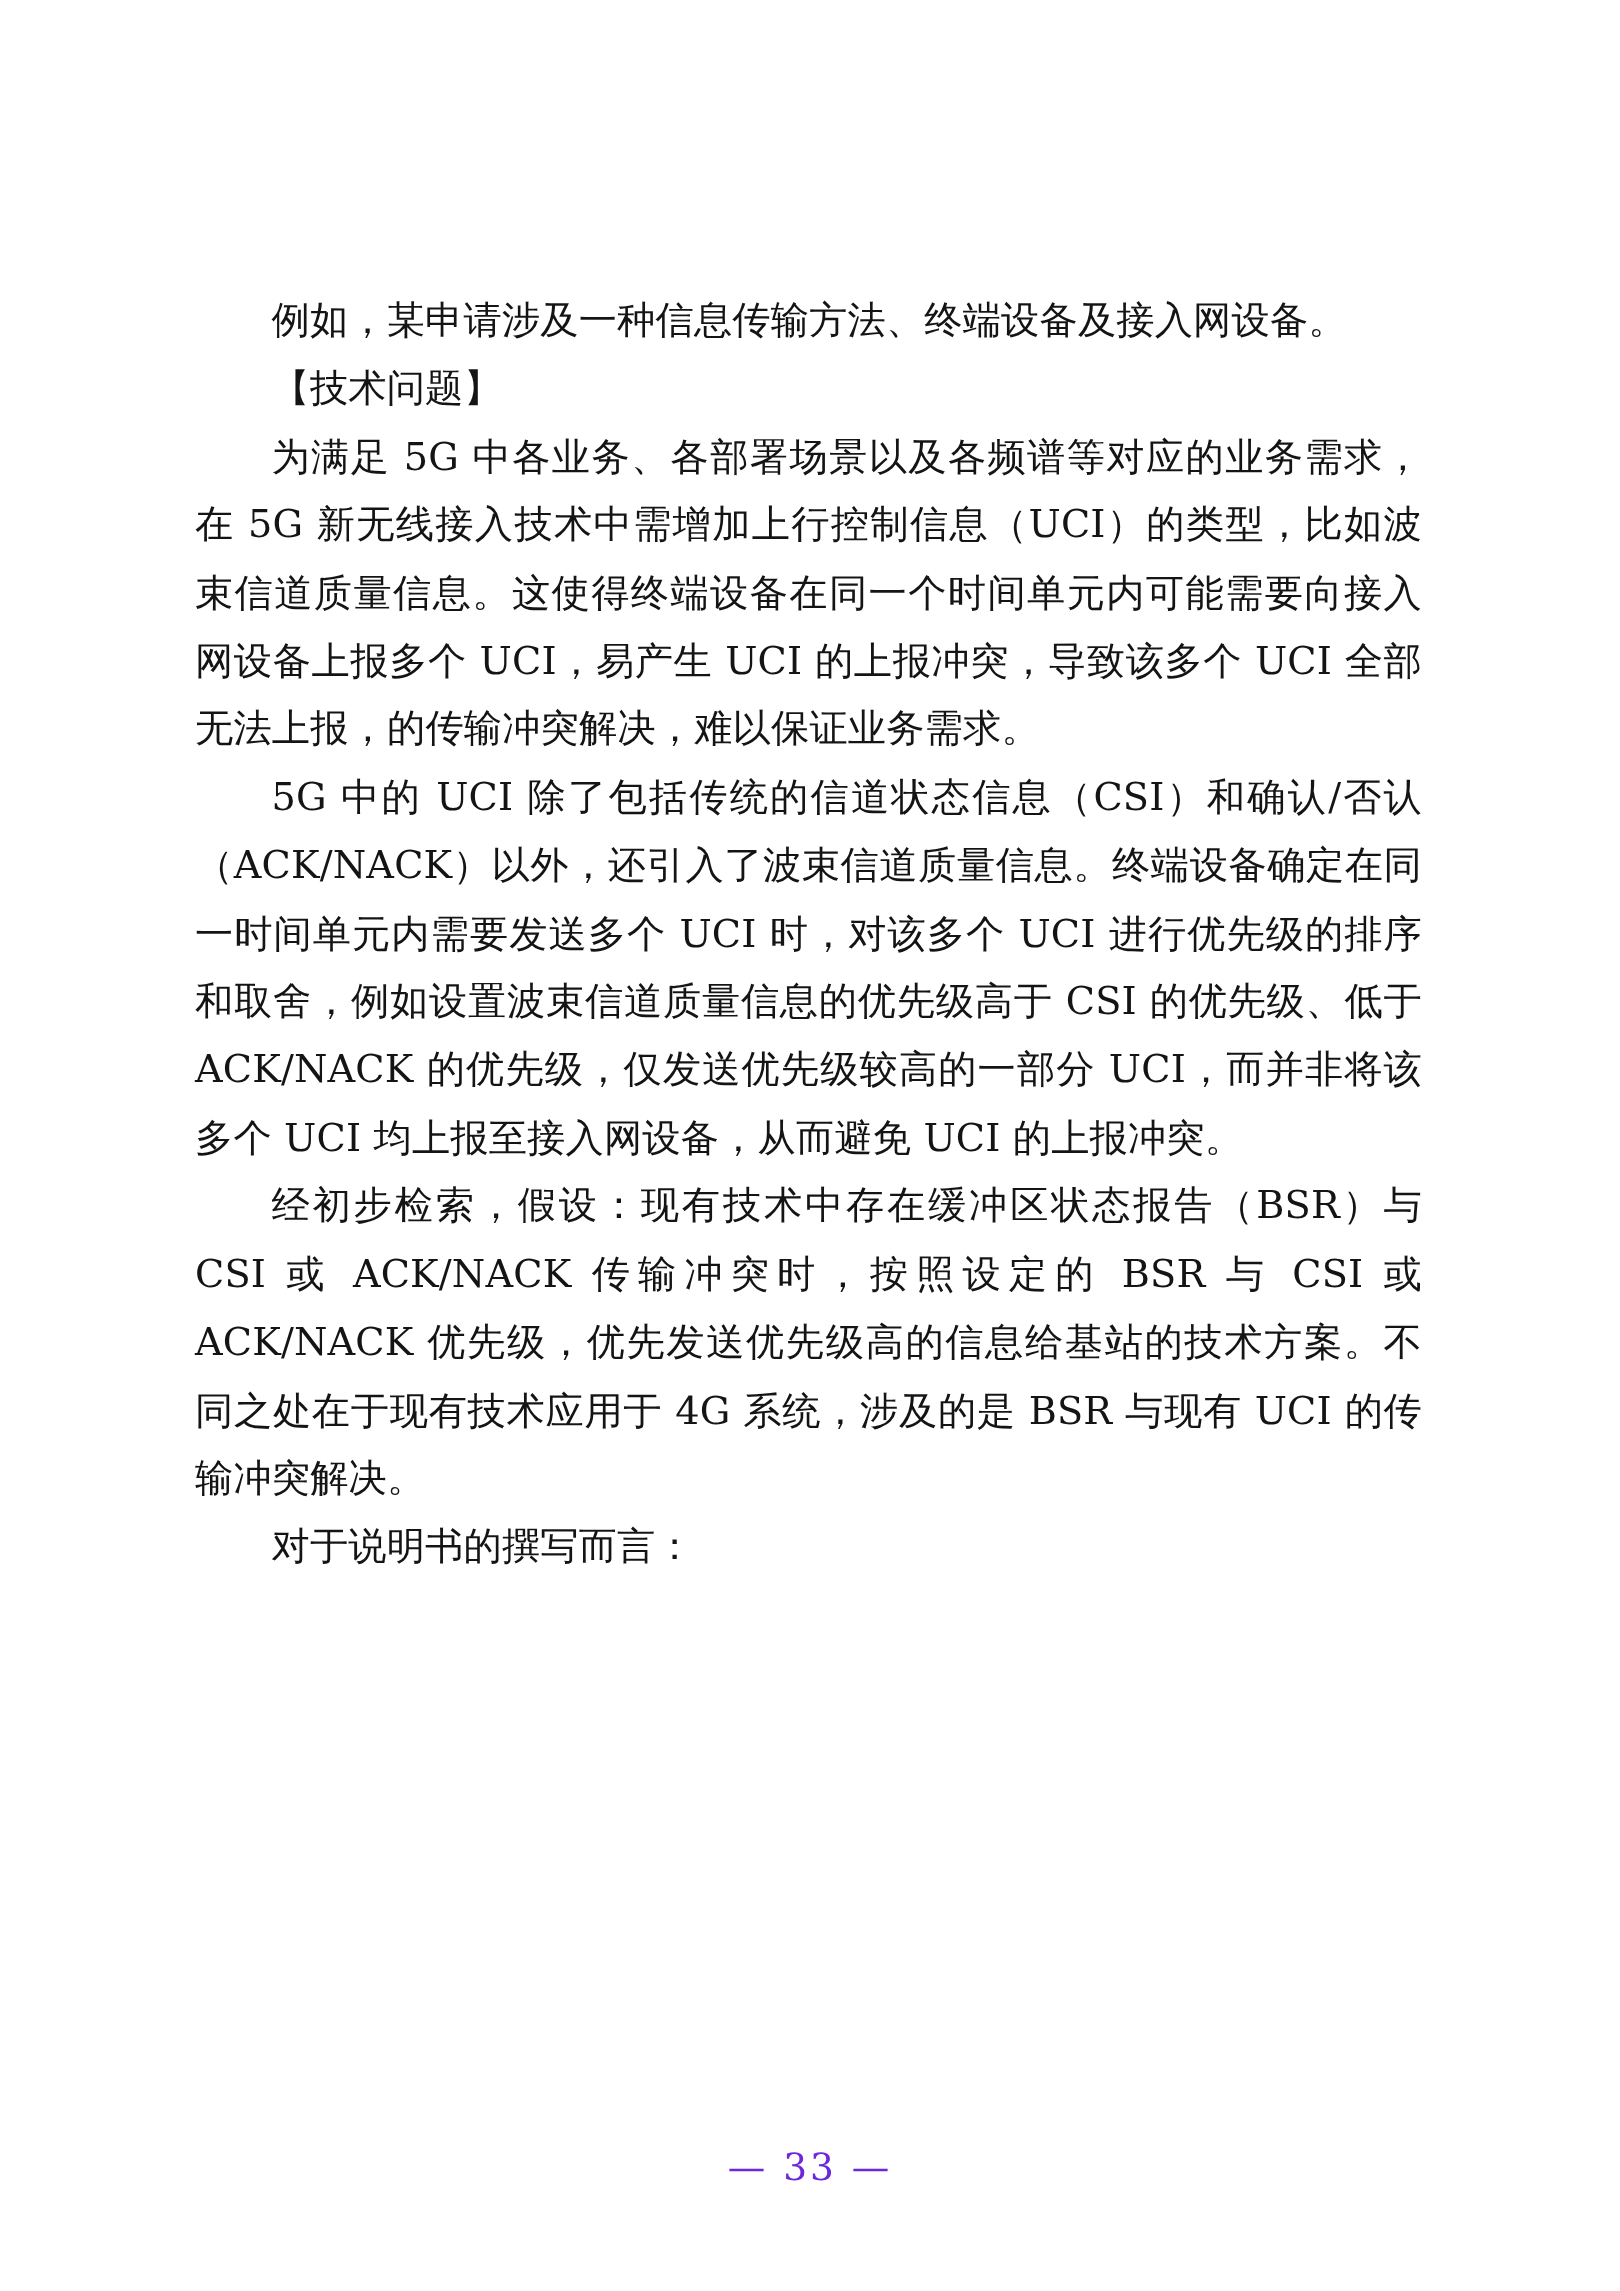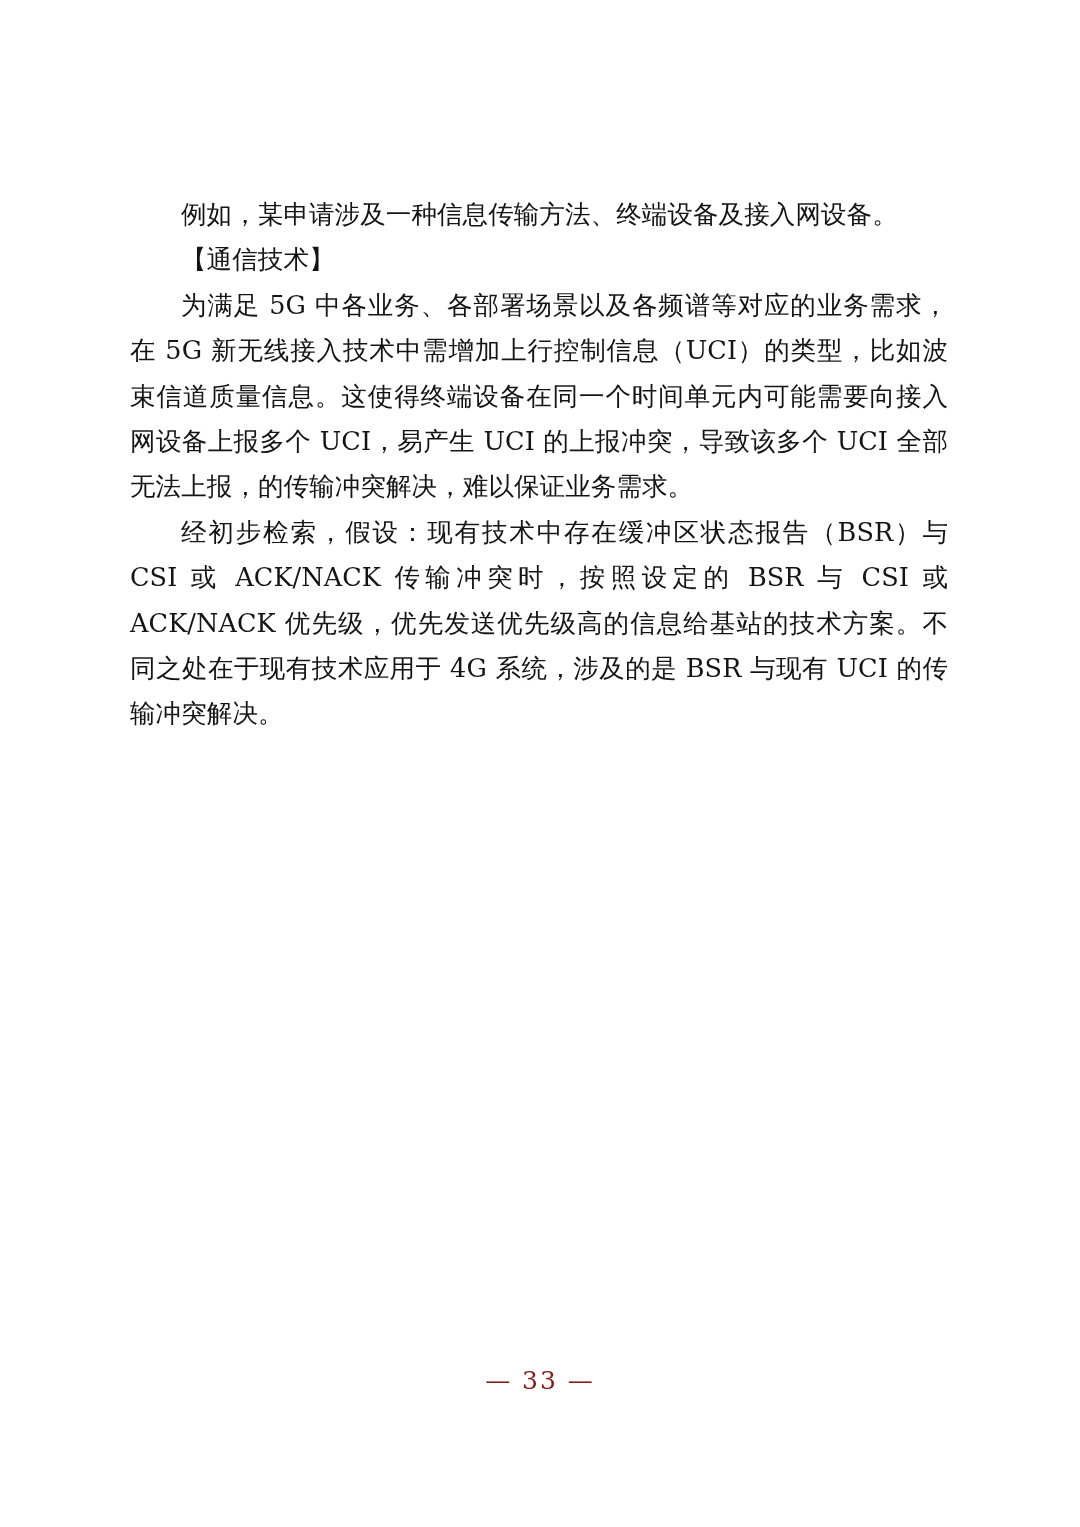--- a/index.html
+++ b/index.html
@@ -51,49 +51,51 @@
   }
 
   .para.heading {
     text-indent: 2em;
     text-align: left;
   }
 
   .page-number {
     position: absolute;
     left: 0;
-    top: 1364px;
+    top: 1428px;
     width: 1080px;
     text-align: center;
     font-size: 25px;
     line-height: 34px;
     letter-spacing: 2px;
-    color: #7f1d1d;
+    color: #6d28d9;
     font-family: "DejaVu Serif", "Liberation Serif", serif;
   }
 </style>
 </head>
 <body>
 
 <div class="page">
 
   <div class="text-block">
 
     <p class="para indent">例如，某申请涉及一种信息传输方法、终端设备及接入网设备。</p>
 
-    <p class="para heading">【通信技术】</p>
+    <p class="para heading">【技术问题】</p>
 
     <p class="para indent">为满足 5G 中各业务、各部署场景以及各频谱等对应的业务需求，在 5G 新无线接入技术中需增加上行控制信息（UCI）的类型，比如波束信道质量信息。这使得终端设备在同一个时间单元内可能需要向接入网设备上报多个 UCI，易产生 UCI 的上报冲突，导致该多个 UCI 全部无法上报，的传输冲突解决，难以保证业务需求。</p>
 
 
+    <p class="para indent">5G 中的 UCI 除了包括传统的信道状态信息（CSI）和确认/否认（ACK/NACK）以外，还引入了波束信道质量信息。终端设备确定在同一时间单元内需要发送多个 UCI 时，对该多个 UCI 进行优先级的排序和取舍，例如设置波束信道质量信息的优先级高于 CSI 的优先级、低于 ACK/NACK 的优先级，仅发送优先级较高的一部分 UCI，而并非将该多个 UCI 均上报至接入网设备，从而避免 UCI 的上报冲突。</p>
 
 
     <p class="para indent">经初步检索，假设：现有技术中存在缓冲区状态报告（BSR）与 CSI 或 ACK/NACK 传输冲突时，按照设定的 BSR 与 CSI 或 ACK/NACK 优先级，优先发送优先级高的信息给基站的技术方案。不同之处在于现有技术应用于 4G 系统，涉及的是 BSR 与现有 UCI 的传输冲突解决。</p>
 
 
 
+    <p class="para indent">对于说明书的撰写而言：</p>
 
 
   </div>
 
   <div class="page-number">— 33 —</div>
 
 </div>
 
 </body></html>

